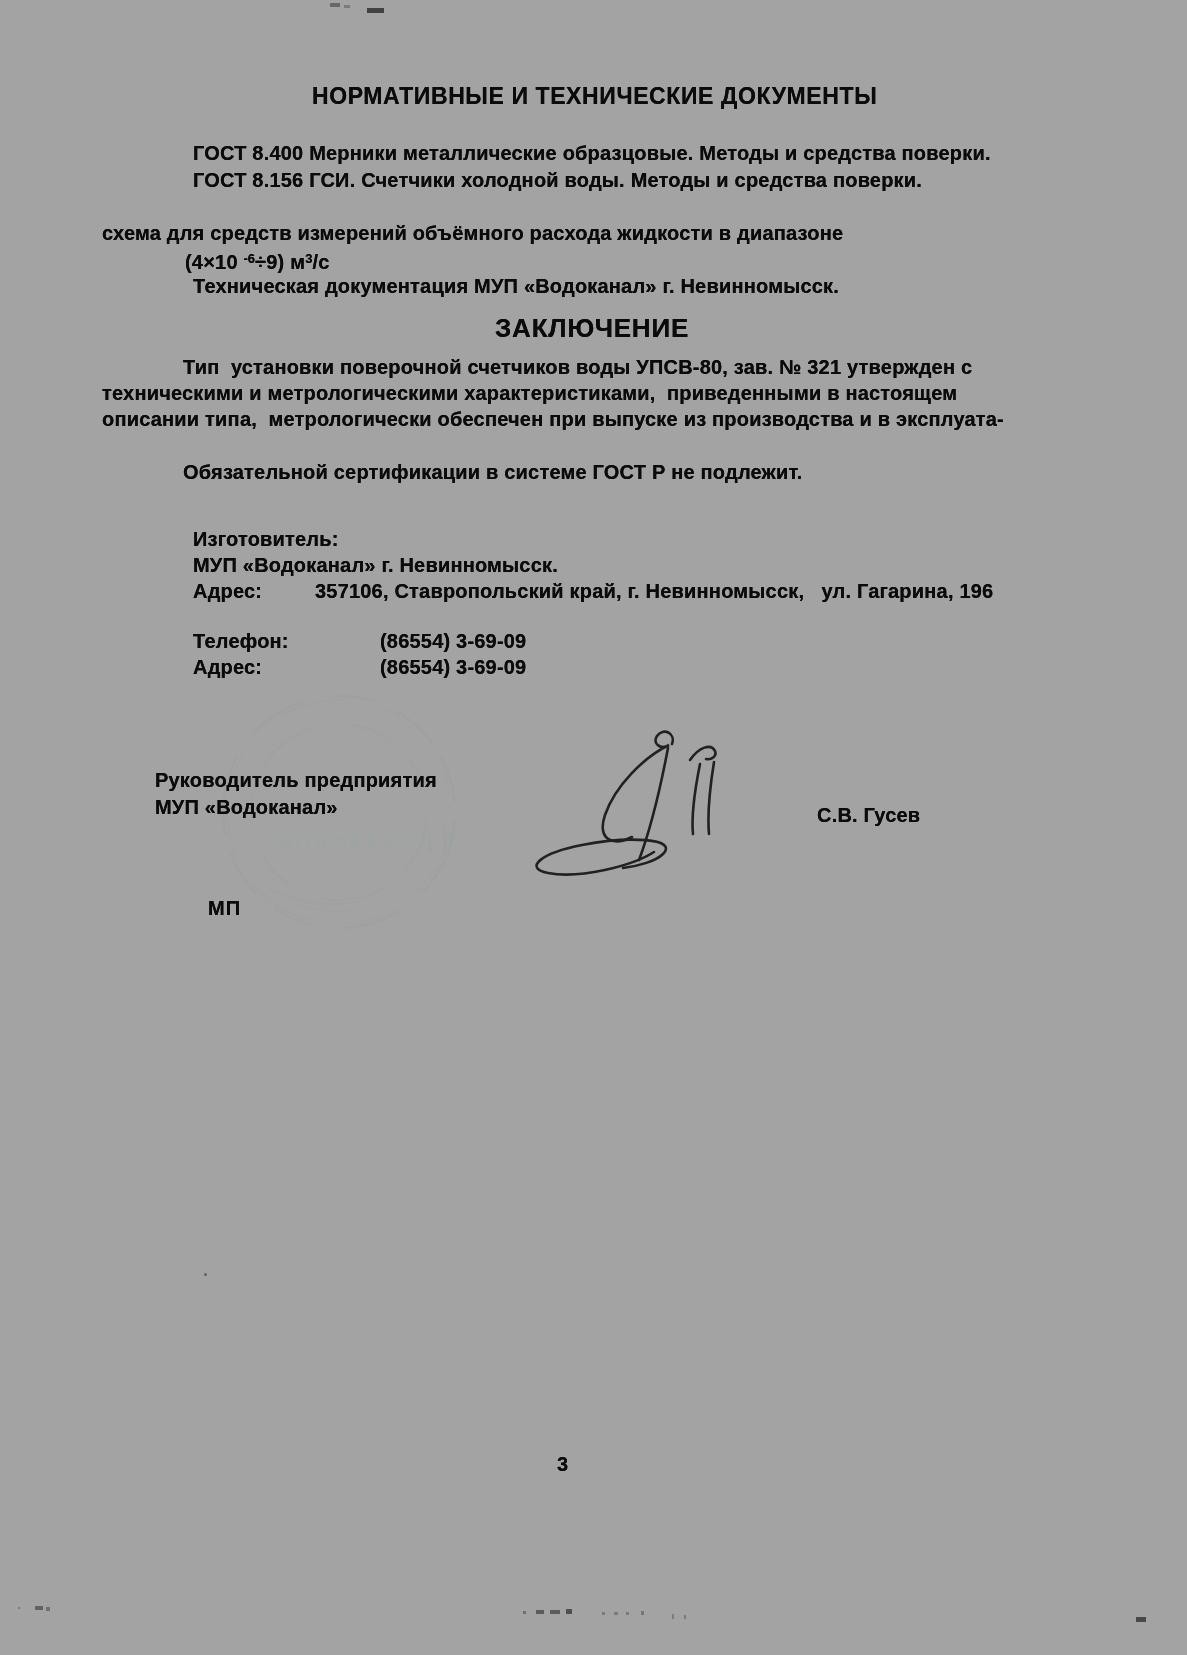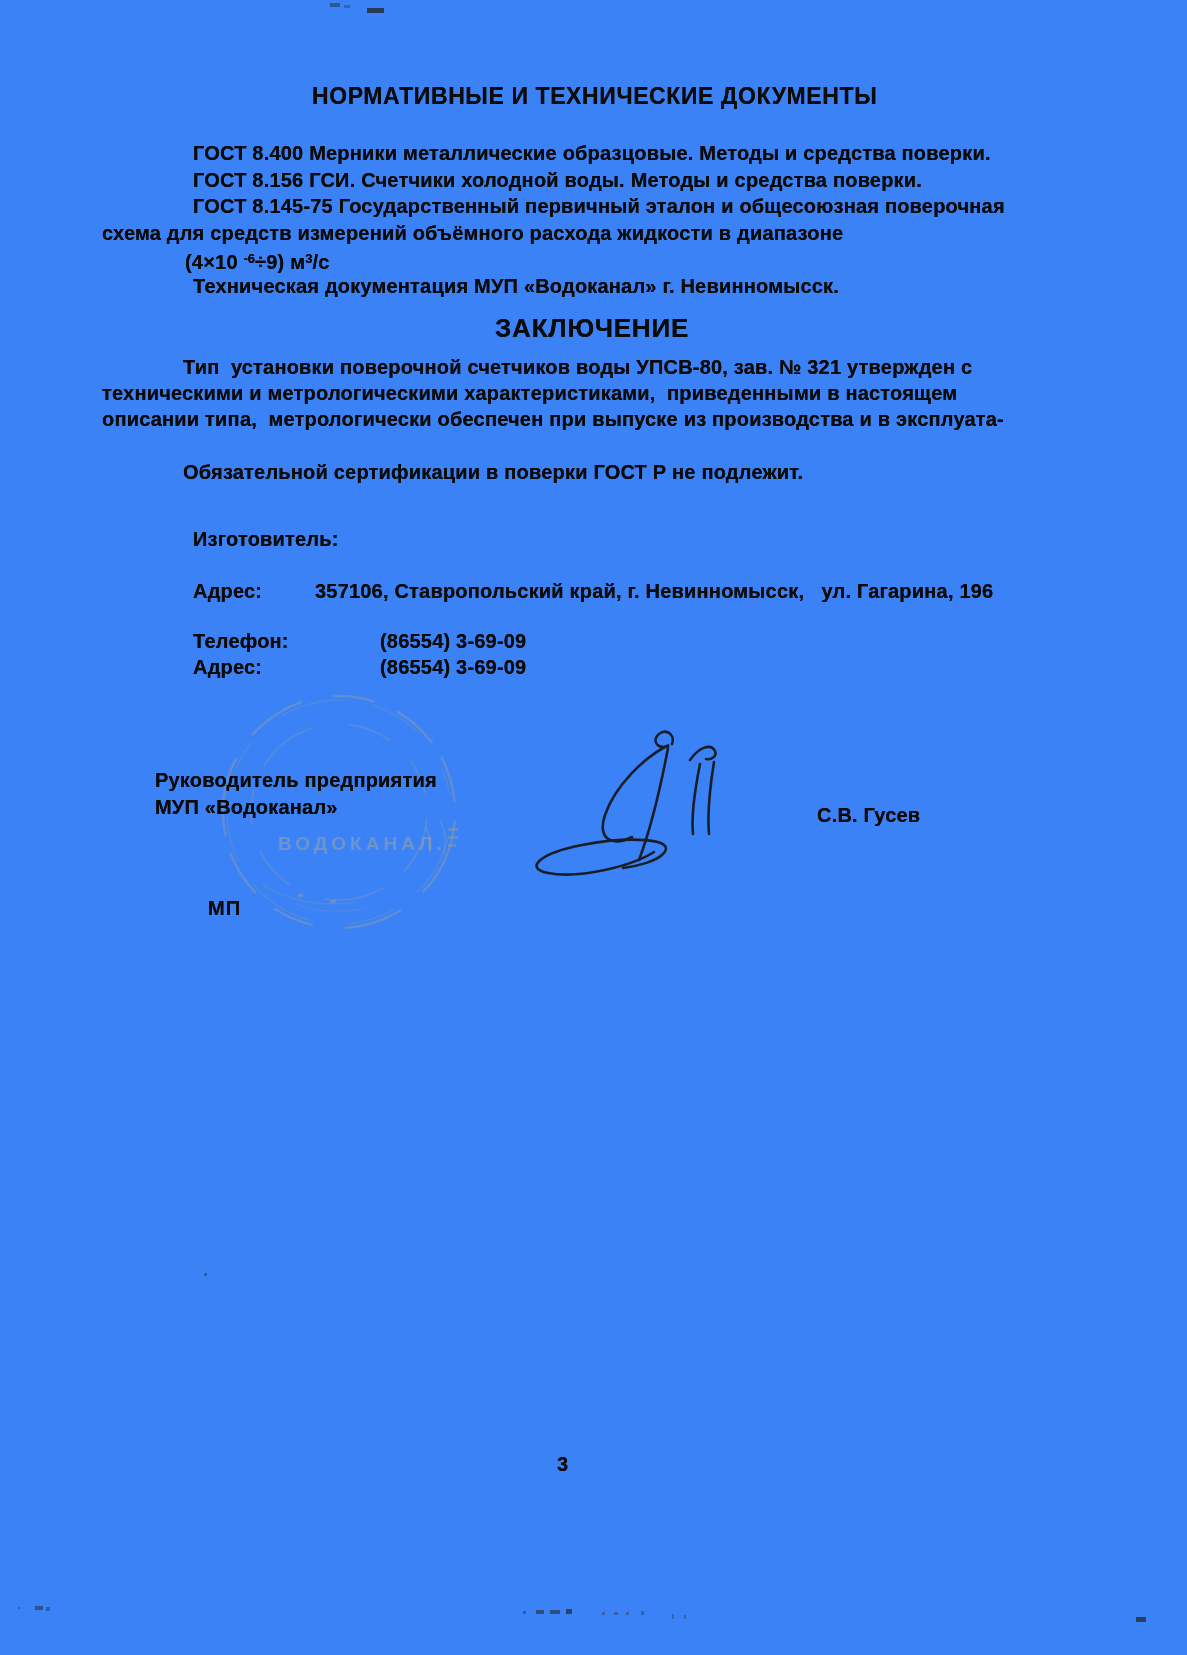--- a/index.html
+++ b/index.html
@@ -1,20 +1,20 @@
 <!DOCTYPE html>
 <html><head>
 <meta charset="utf-8">
 <style>
   html,body{margin:0;padding:0;background:#e8e8e8;}
   .page{
     position:relative;
     width:1187px;height:1655px;
     margin:0 auto;
-    background:#3b82f6;
+    background:#a3a3a3;
     overflow:hidden;
     font-family:"Liberation Sans","DejaVu Sans",sans-serif;
   }
   .line{
     position:absolute;
     white-space:pre;
     font-weight:bold;
     font-size:20px;
     line-height:24px;
     color:#0b0b0b;
@@ -45,35 +45,35 @@
 <div class="page">
 
   <div class="artifact" style="left:330px;top:3px;width:10px;height:4px;opacity:.45"></div>
   <div class="artifact" style="left:344px;top:5px;width:6px;height:3px;opacity:.3"></div>
   <div class="artifact" style="left:367px;top:8px;width:17px;height:5px;opacity:.75"></div>
 
   <div class="line title-line" style="left:312px;top:84px">НОРМАТИВНЫЕ И ТЕХНИЧЕСКИЕ ДОКУМЕНТЫ</div>
 
   <div class="line" style="left:193px;top:141px">ГОСТ 8.400 Мерники металлические образцовые. Методы и средства поверки.</div>
   <div class="line" style="left:193px;top:168px">ГОСТ 8.156 ГСИ. Счетчики холодной воды. Методы и средства поверки.</div>
-  <div class="line" style="left:193px;top:194px">ГОСТ 8.145-75 Государственный первичный эталон и общесоюзная поверочная</div>
   <div class="line" style="left:102px;top:221px">схема для средств измерений объёмного расхода жидкости в диапазоне</div>
 
   <div class="line" style="left:185px;top:247px"><span>(4×10 </span><sup class="sup">-6</sup><span>÷9) м</span><sup class="sup">3</sup><span>/с</span></div>
 
   <div class="line" style="left:193px;top:274px">Техническая документация МУП «Водоканал» г. Невинномысск.</div>
 
   <div class="line heading" style="left:495px;top:316px">ЗАКЛЮЧЕНИЕ</div>
 
   <div class="line" style="left:183px;top:355px">Тип  установки поверочной счетчиков воды УПСВ-80, зав. № 321 утвержден с</div>
   <div class="line" style="left:102px;top:407px">описании типа,  метрологически обеспечен при выпуске из производства и в эксплуата-</div>
   <div class="line" style="left:102px;top:381px">техническими и метрологическими характеристиками,  приведенными в настоящем</div>
-  <div class="line" style="left:183px;top:460px">Обязательной сертификации в поверки ГОСТ Р не подлежит.</div>
+  <div class="line" style="left:183px;top:460px">Обязательной сертификации в системе ГОСТ Р не подлежит.</div>
 
   <div class="line" style="left:193px;top:527px">Изготовитель:</div>
+  <div class="line" style="left:193px;top:553px">МУП «Водоканал» г. Невинномысск.</div>
   <div class="line" style="left:193px;top:579px">Адрес:</div>
   <div class="line" style="left:315px;top:579px">357106, Ставропольский край, г. Невинномысск,   ул. Гагарина, 196</div>
   <div class="line" style="left:193px;top:629px">Телефон:</div>
   <div class="line" style="left:380px;top:629px">(86554) 3-69-09</div>
   <div class="line" style="left:193px;top:655px">Адрес:</div>
   <div class="line" style="left:380px;top:655px">(86554) 3-69-09</div>
 
   <div class="stamp-wrap">
     <svg width="262" height="252" viewBox="0 0 262 252">
       <g fill="none" stroke="#97a0a0" stroke-linecap="round">

